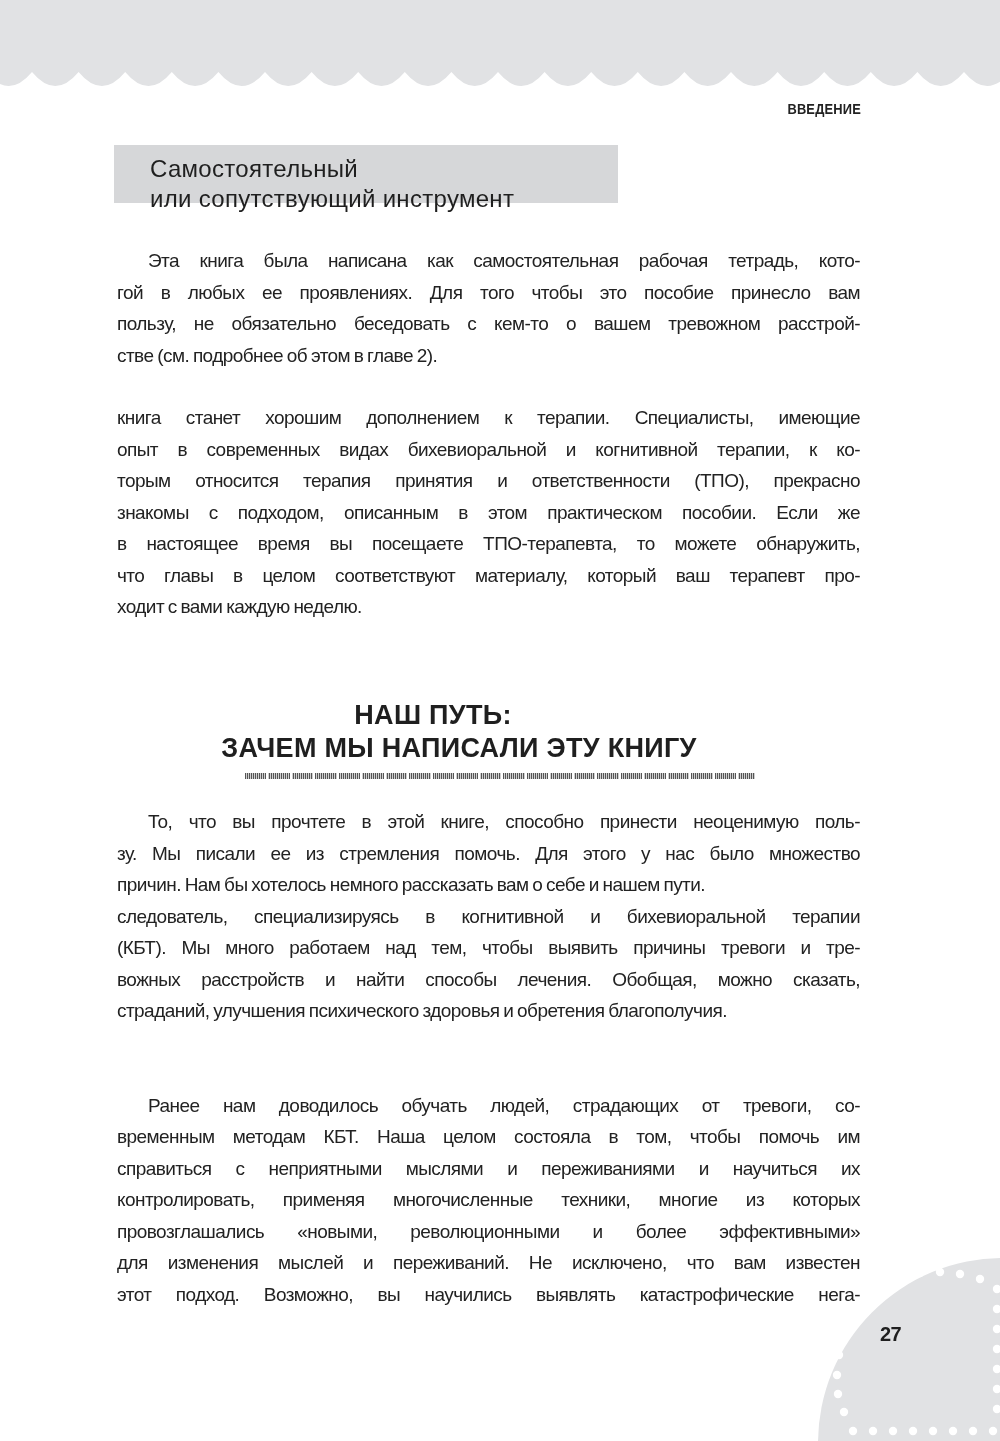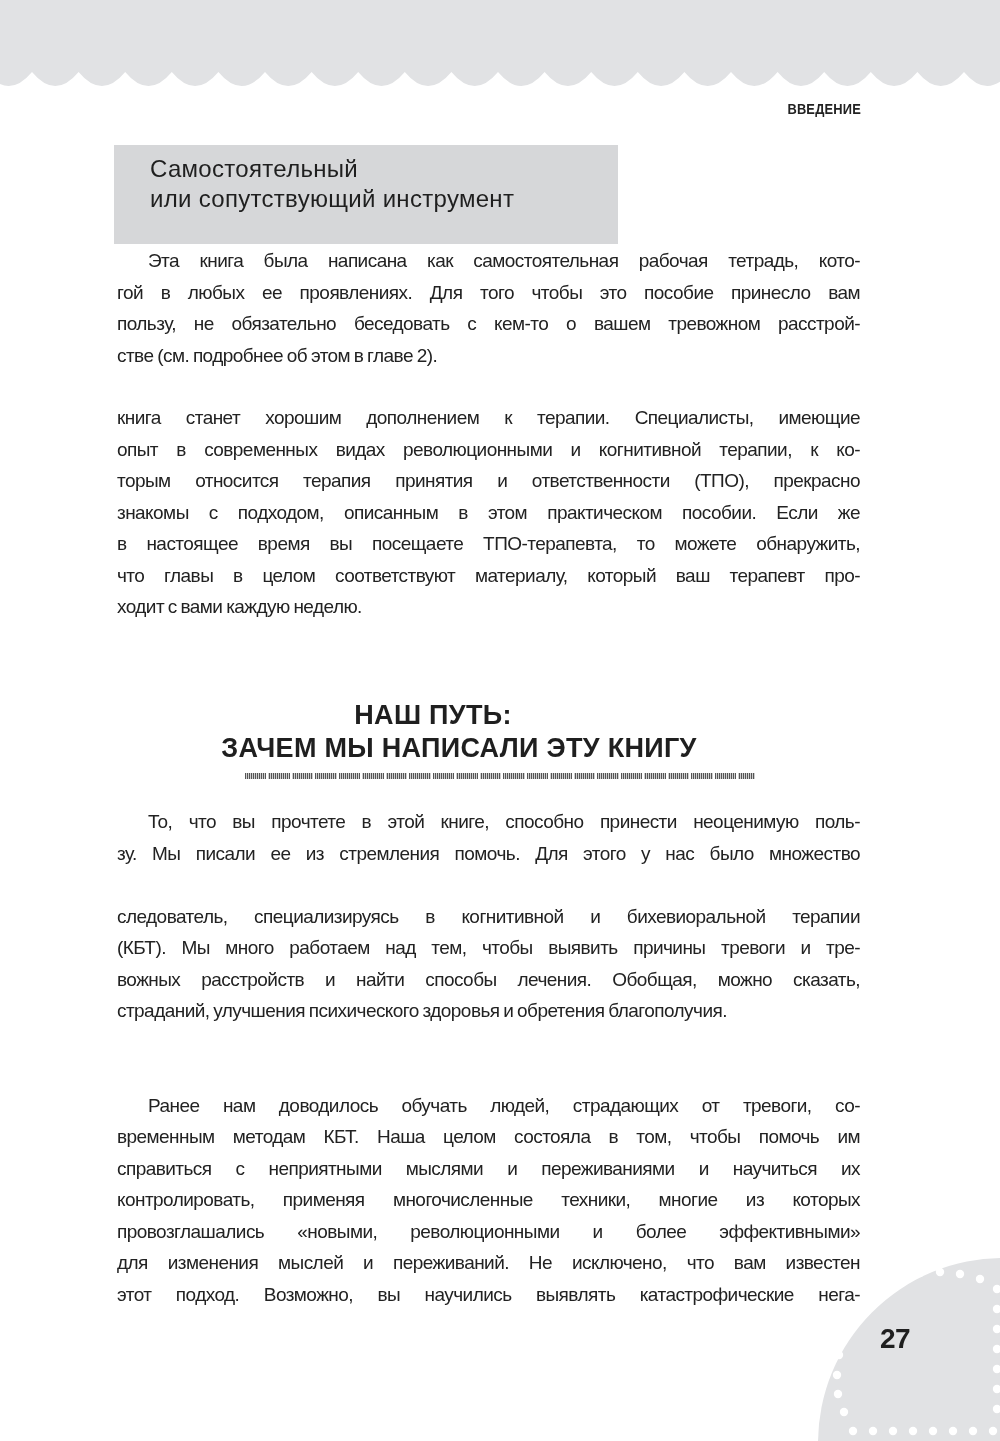--- a/index.html
+++ b/index.html
@@ -8,21 +8,21 @@
     background: #ffffff; color: #1f1f1f;
     font-family: "Liberation Sans", sans-serif;
   }
   .top-banner { position: absolute; left: 0; top: 0; width: 1000px; height: 90px; }
   .running-head {
     position: absolute; right: 139px; top: 101px;
     font-size: 14px; font-weight: bold; letter-spacing: 0.2px; color: #222;
     transform: scaleX(0.92); transform-origin: right center;
   }
   .sub-heading-box {
-    position: absolute; left: 114px; top: 145px; width: 504px; height: 99px;
+    position: absolute; left: 114px; top: 145px; width: 504px; height: 58px;
     background: #d6d7d9;
   }
   .sub-heading-box .line {
     position: absolute; left: 36px; font-size: 24px; color: #1f1f1f; white-space: nowrap;
     letter-spacing: 0.3px;
   }
   .sub-heading-box .l1 { top: 10px; }
   .sub-heading-box .l2 { top: 40px; }
 
   .text-block { position: absolute; left: 117px; width: 743px; }
@@ -41,21 +41,21 @@
   .section-heading .h1 { position: absolute; left: 0; width: 866px; top: 0; }
   .section-heading .h2 { position: absolute; left: 0; width: 918px; top: 33px; }
   .hatch-rule {
     position: absolute; left: 245px; top: 773px; width: 510px; height: 6px;
     background: repeating-linear-gradient(90deg, #555 0px, #555 1px, #d0d0d0 1px, #d0d0d0 2px);
   }
   .hatch-rule .gap { position: absolute; top: 0; width: 2px; height: 6px; background: #fff; }
 
   .page-badge { position: absolute; left: 0; top: 0; width: 1000px; height: 1441px; pointer-events: none; }
   .page-number {
-    position: absolute; left: 880px; top: 1323px; font-size: 28px; font-weight: bold; color: #1f1f1f;
+    position: absolute; left: 880px; top: 1323px; font-size: 20px; font-weight: bold; color: #1f1f1f;
     letter-spacing: -0.5px;
   }
 </style>
 </head>
 <body>
 
 <svg class="top-banner" viewBox="0 0 1000 90" width="1000" height="90">
   <g id="scallops">
       <path d="M-20 0 L1020 0 L1020 72 L1010.6 72 Q987.3 100 964.0 72 L964.0 72 Q940.7 100 917.4 72 L917.4 72 Q894.1 100 870.8 72 L870.8 72 Q847.5 100 824.2 72 L824.2 72 Q800.9 100 777.6 72 L777.6 72 Q754.3 100 731.0 72 L731.0 72 Q707.7 100 684.4 72 L684.4 72 Q661.1 100 637.8 72 L637.8 72 Q614.5 100 591.2 72 L591.2 72 Q567.9 100 544.6 72 L544.6 72 Q521.3 100 498.0 72 L498.0 72 Q474.7 100 451.4 72 L451.4 72 Q428.1 100 404.8 72 L404.8 72 Q381.5 100 358.2 72 L358.2 72 Q334.9 100 311.6 72 L311.6 72 Q288.3 100 265.0 72 L265.0 72 Q241.7 100 218.4 72 L218.4 72 Q195.1 100 171.8 72 L171.8 72 Q148.5 100 125.2 72 L125.2 72 Q101.9 100 78.6 72 L78.6 72 Q55.3 100 32.0 72 L32.0 72 Q8.7 100 -14.6 72 L-20 72 Z" fill="#e1e2e4"></path>
     </g>
@@ -69,21 +69,21 @@
 </div>
 
 <div class="text-block" style="top:245px;">
   <div class="tl indent">Эта книга была написана как самостоятельная рабочая тетрадь, кото-</div>
   <div class="tl">гой в любых ее проявлениях. Для того чтобы это пособие принесло вам</div>
   <div class="tl">пользу, не обязательно беседовать с кем-то о вашем тревожном расстрой-</div>
   <div class="tl last">стве (см. подробнее об этом в главе 2).</div>
 </div>
 <div class="text-block" style="top:402px;">
   <div class="tl">книга станет хорошим дополнением к терапии. Специалисты, имеющие</div>
-  <div class="tl">опыт в современных видах революционными и когнитивной терапии, к ко-</div>
+  <div class="tl">опыт в современных видах бихевиоральной и когнитивной терапии, к ко-</div>
   <div class="tl">торым относится терапия принятия и ответственности (ТПО), прекрасно</div>
   <div class="tl">знакомы с подходом, описанным в этом практическом пособии. Если же</div>
   <div class="tl">в настоящее время вы посещаете ТПО-терапевта, то можете обнаружить,</div>
   <div class="tl">что главы в целом соответствуют материалу, который ваш терапевт про-</div>
   <div class="tl last">ходит с вами каждую неделю.</div>
 </div>
 
 <div class="section-heading" style="top:700px;">
   <div class="h1">НАШ ПУТЬ:</div>
   <div class="h2">ЗАЧЕМ МЫ НАПИСАЛИ ЭТУ КНИГУ</div>
@@ -108,20 +108,21 @@
     <div class="gap" style="left: 397px;"></div>
     <div class="gap" style="left: 420.5px;"></div>
     <div class="gap" style="left: 444px;"></div>
     <div class="gap" style="left: 467.5px;"></div>
     <div class="gap" style="left: 491px;"></div>
   </div>
 
 <div class="text-block" style="top:806px;">
   <div class="tl indent">То, что вы прочтете в этой книге, способно принести неоценимую поль-</div>
   <div class="tl">зу. Мы писали ее из стремления помочь. Для этого у нас было множество</div>
+  <div class="tl last">причин. Нам бы хотелось немного рассказать вам о себе и нашем пути.</div>
 </div>
 <div class="text-block" style="top:900.5px;">
   <div class="tl">следователь, специализируясь в когнитивной и бихевиоральной терапии</div>
   <div class="tl">(КБТ). Мы много работаем над тем, чтобы выявить причины тревоги и тре-</div>
   <div class="tl">вожных расстройств и найти способы лечения. Обобщая, можно сказать,</div>
   <div class="tl last">страданий, улучшения психического здоровья и обретения благополучия.</div>
 </div>
 <div class="text-block" style="top:1089.5px;">
   <div class="tl indent">Ранее нам доводилось обучать людей, страдающих от тревоги, со-</div>
   <div class="tl">временным методам КБТ. Наша целом состояла в том, чтобы помочь им</div>

